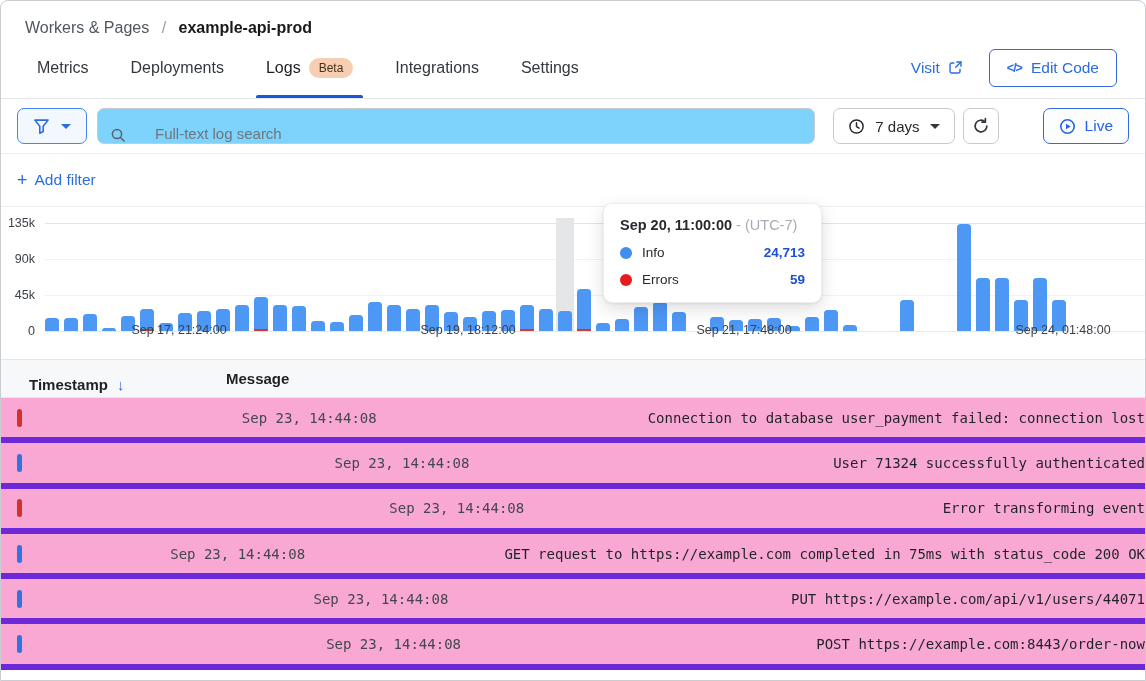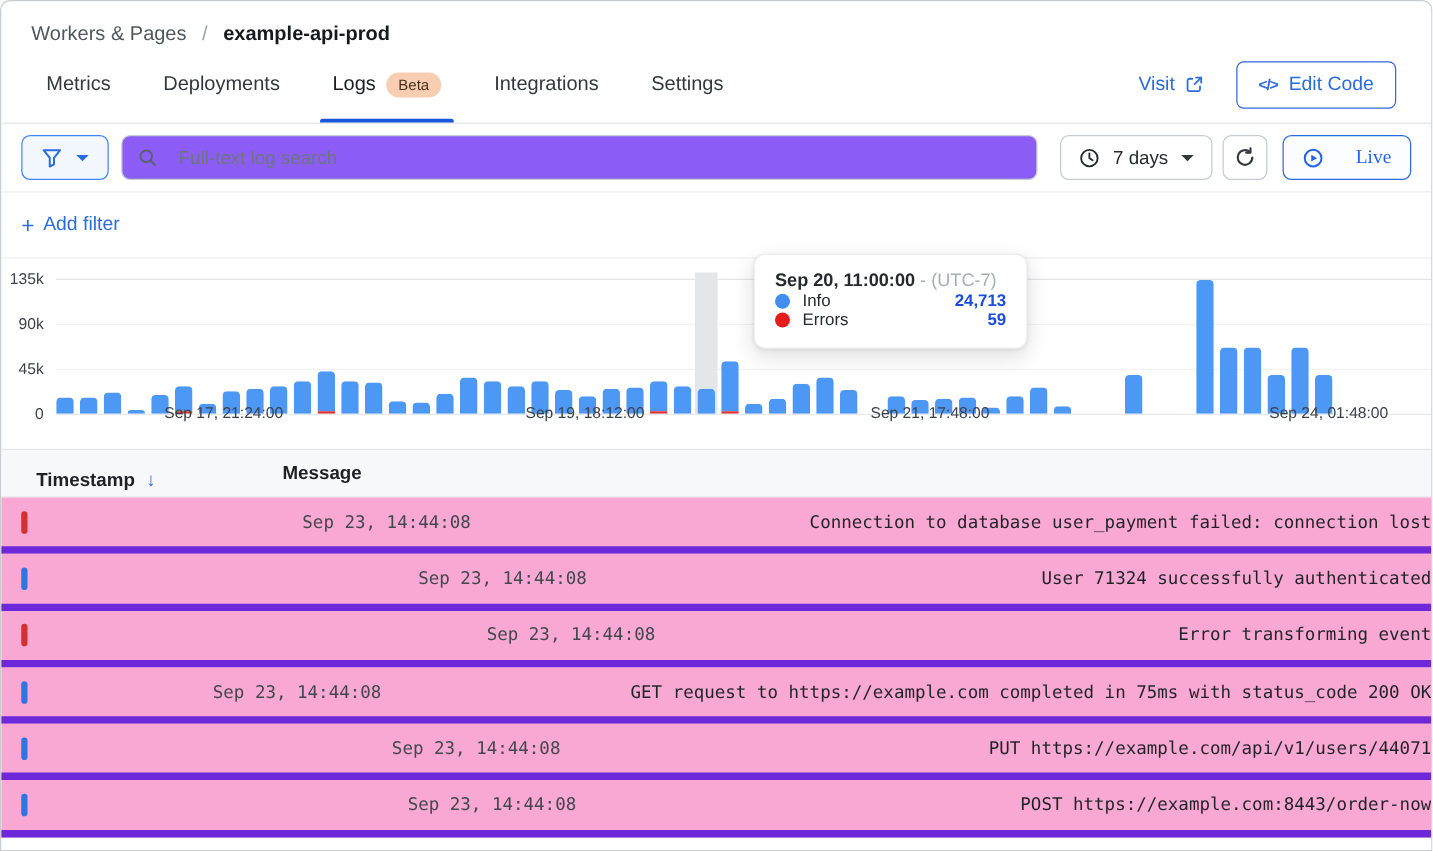--- a/index.html
+++ b/index.html
@@ -31,32 +31,32 @@
   .edit-btn { display: flex; align-items: center; gap: 9px; color: #2B6CDF; font-size: 15.5px;
          border: 1px solid #3568DE; border-radius: 6px; background: #fff; padding: 9px 17px; cursor: pointer; }
   .code-glyph { font-size: 12.5px; font-weight: 700; letter-spacing: -1px; }
   
   .toolbar { display: flex; align-items: center; padding: 9px 16px; height: 54px; }
   .funnel-btn { width: 70px; height: 36px; border: 1px solid #4186F2; background: #F3F8FF;
          border-radius: 7px; display: flex; align-items: center; justify-content: center; gap: 11px; cursor: pointer; }
   .caret { width: 0; height: 0; border-left: 5px solid transparent; border-right: 5px solid transparent;
          border-top: 5.5px solid #2B6CDF; }
   .caret.dark { border-top-color: #33383E; }
-  .search-box { flex: 1; height: 36px; border: 1px solid #C6CBD2; border-radius: 7px; background: #8b5cf6;
-         display: flex; align-items: center; gap: 15px; padding: 0 12px; margin: 0 18px 0 10px; }
+  .search-box { flex: 1; height: 36px; border: 1px solid #C6CBD2; border-radius: 7px; background: #7dd3fc;
+         display: flex; align-items: flex-end; gap: 27px; padding: 0 12px; margin: 0 18px 0 10px; }
   .search-box input { border: none; outline: none; flex: 1; font-size: 15px; color: #26292E;
          font-family: "Liberation Sans", sans-serif; background: transparent; }
   .search-box input::placeholder { color: #6E757D; }
   .range-btn { height: 36px; border: 1px solid #C6CBD2; border-radius: 7px; background: #fff;
          display: flex; align-items: center; gap: 10px; padding: 0 14px; font-size: 15px; color: #26292E; cursor: pointer; }
   .refresh-btn { width: 36px; height: 36px; margin-left: 8px; border: 1px solid #C6CBD2; border-radius: 7px;
          background: #fff; display: flex; align-items: center; justify-content: center; cursor: pointer; }
-  .live-btn { height: 36px; margin-left: 12px; border: 1px solid #2E6BE0; border-radius: 7px;
-         background: #FBFDFF; color: #2563EB; display: flex; align-items: center; gap: 26px;
-         padding: 0 15px; font-size: 15.5px; cursor: pointer; font-family: Liberation Serif, serif; }
+  .live-btn { height: 36px; margin-left: 44px; border: 1px solid #2E6BE0; border-radius: 7px;
+         background: #FBFDFF; color: #2563EB; display: flex; align-items: center; gap: 9px;
+         padding: 0 15px; font-size: 15.5px; cursor: pointer; }
   
   .addfilter-row { height: 54px; border-top: 1px solid #EDEEF0; border-bottom: 1px solid #EDEEF0;
          display: flex; align-items: center; padding: 0 16px; }
   .add-filter { color: #2B6CDF; font-size: 15.5px; display: flex; align-items: center; gap: 7px; cursor: pointer; }
   .plus { font-size: 18px; line-height: 16px; }
   
   .chart-section { position: relative; height: 152px; }
   .grid { position: absolute; left: 44px; right: 0; height: 1px; }
   .ylabel { position: absolute; width: 34px; text-align: right; transform: translateY(-50%);
          font-size: 12.5px; color: #3C4248; }
@@ -68,21 +68,21 @@
   .slot { width: 14px; }
   .vbar { width: 14px; border-radius: 3.5px 3.5px 0 0; overflow: hidden; display: flex; flex-direction: column; }
   .vbar .seg-info { background: #4D97F5; flex: 1; }
   .vbar .seg-err { background: #E03434; }
   
   .tooltip { position: absolute; left: 602px; top: 202px; width: 219px; background: #fff;
          border: 1px solid #ECEDEF; border-radius: 9px; padding: 13px 16px 15px; z-index: 6;
          box-shadow: 0 6px 18px rgba(0,0,0,.13), 0 1px 3px rgba(0,0,0,.08); }
   .tt-title { font-size: 14.5px; font-weight: 700; color: #26292E; }
   .tt-dim { color: #A6ADB4; font-weight: 400; }
-  .tt-row { display: flex; align-items: center; gap: 10px; margin-top: 0; }
+  .tt-row { display: flex; align-items: center; gap: 10px; margin-top: 12px; }
   .tt-dot { width: 12px; height: 12px; border-radius: 50%; flex: none; }
   .tt-label { font-size: 13.5px; color: #26292E; }
   .tt-value { margin-left: auto; font-size: 13.5px; font-weight: 700; color: #1d4ed8; }
   
   .log-table { border-top: 1px solid #E4E6E9; }
   .thead { height: 38px; background: #F7F8F9; border-bottom: 1px solid #E4E6E9;
          display: flex; align-items: center; font-size: 15px; font-weight: 700; color: #1E2125; }
   .th-ts { padding-left: 28px; width: 225px; display: flex; align-items: center; gap: 9px; cursor: pointer; margin-top: 12px; }
   .sort-arrow { color: #2B6CDF; font-weight: 400; font-size: 15px; }
   .lrow { height: 45.3px; border-bottom: 6px solid #6d28d9; display: flex; align-items: center; background: #f9a8d4; justify-content: space-between; }

